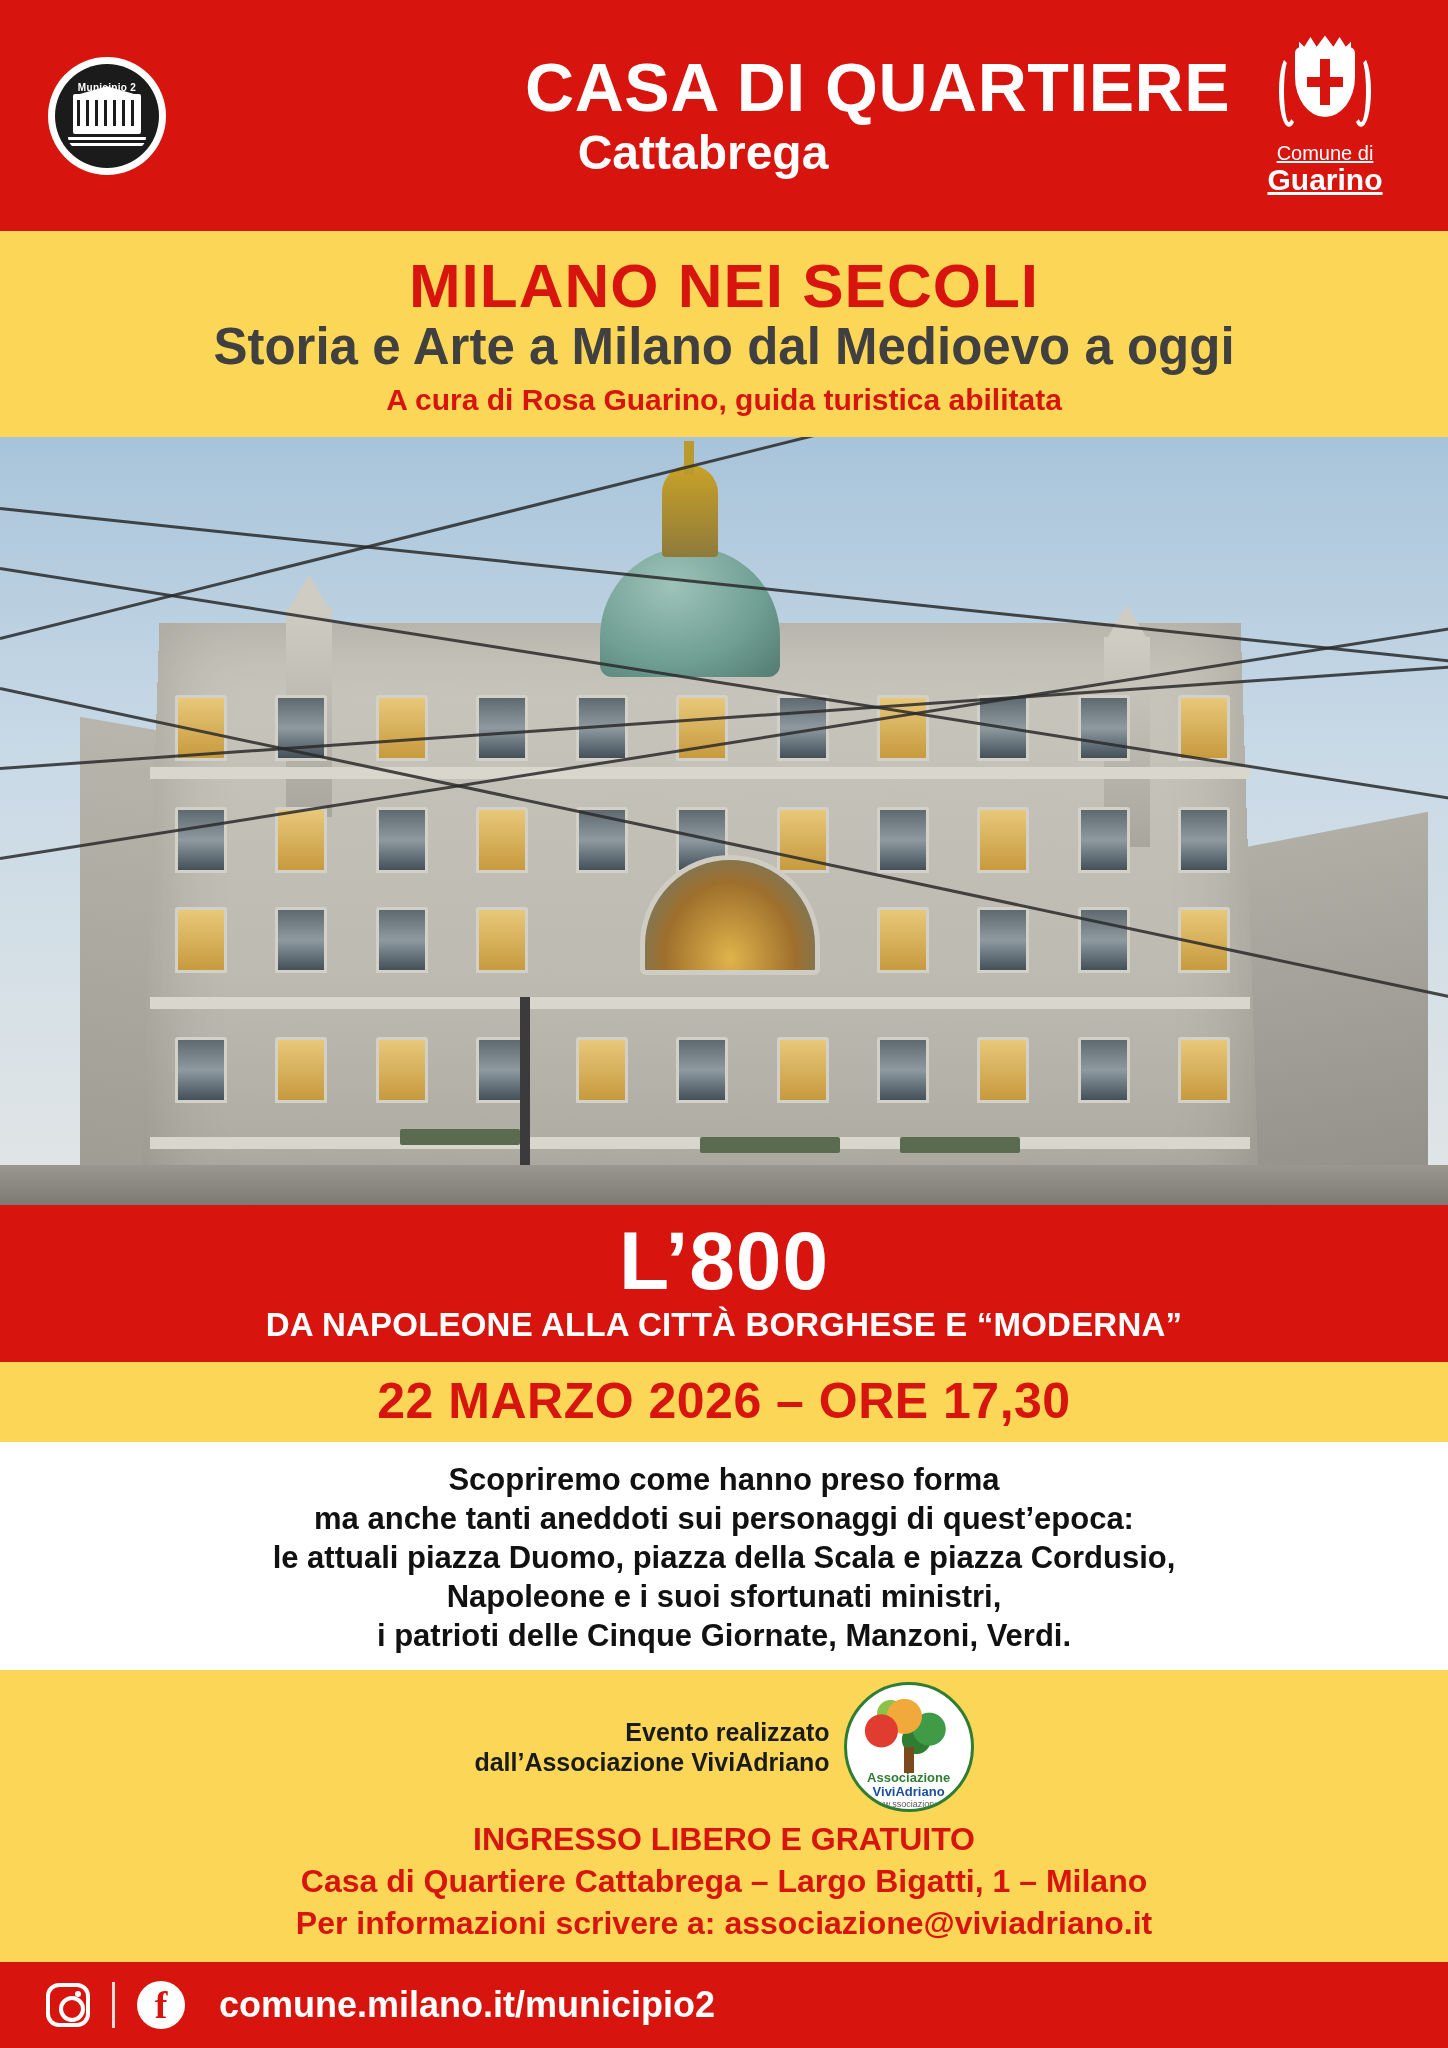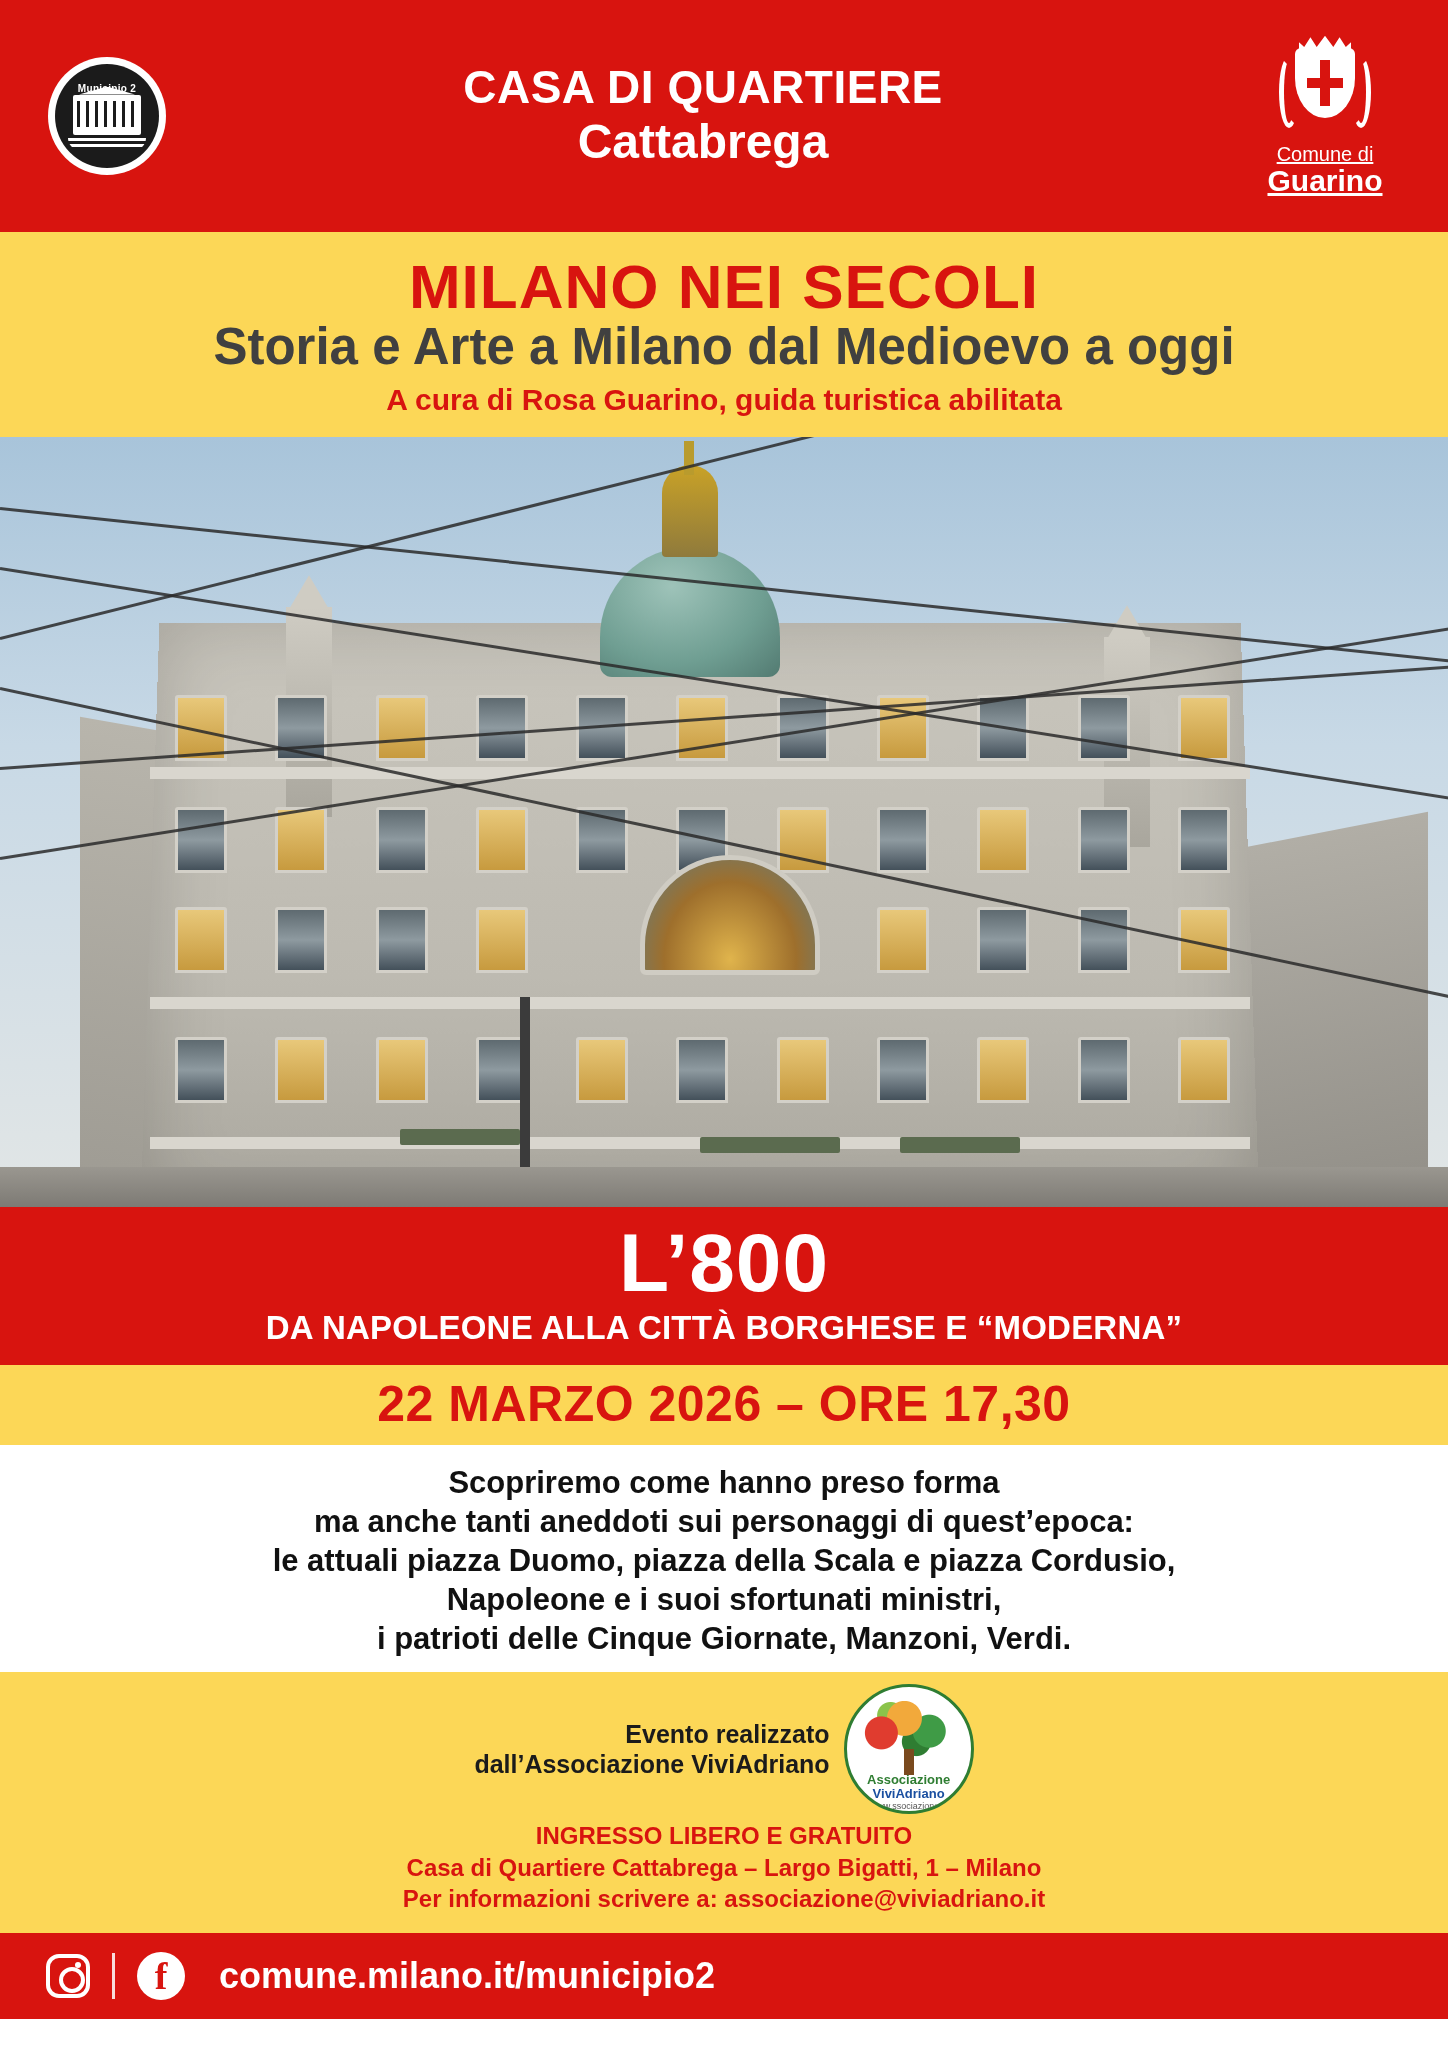--- a/index.html
+++ b/index.html
@@ -87,24 +87,25 @@
   }
 
   .header-titles {
     flex: 1 1 auto;
     text-align: center;
     color: #ffffff;
     margin-left: 10px;
     margin-right: 20px;
   }
   .header-titles h1 {
-    font-size: 46px;
+    font-size: 68px;
     font-weight: 800;
     letter-spacing: .5px;
     line-height: 1.02;
+    text-align: right;
   }
   .header-titles h2 {
     font-size: 48px;
     font-weight: 800;
     margin-top: 6px;
     line-height: 1.05;
   }
 
   .comune-logo {
     width: 150px;
@@ -417,21 +418,21 @@
   .assoc-name .a2 { color: #1a4fa0; }
   .assoc-url {
     position: absolute;
     left: 0; right: 0; top: 114px;
     text-align: center;
     font-size: 9px;
     color: #555;
   }
   .info-lines p {
     color: #d8140f;
-    font-size: 24px;
+    font-size: 32px;
     font-weight: 800;
     line-height: 1.32;
   }
 
   
   .footer {
     background: #d8140f;
     height: 86px;
     display: flex;
     align-items: center;

